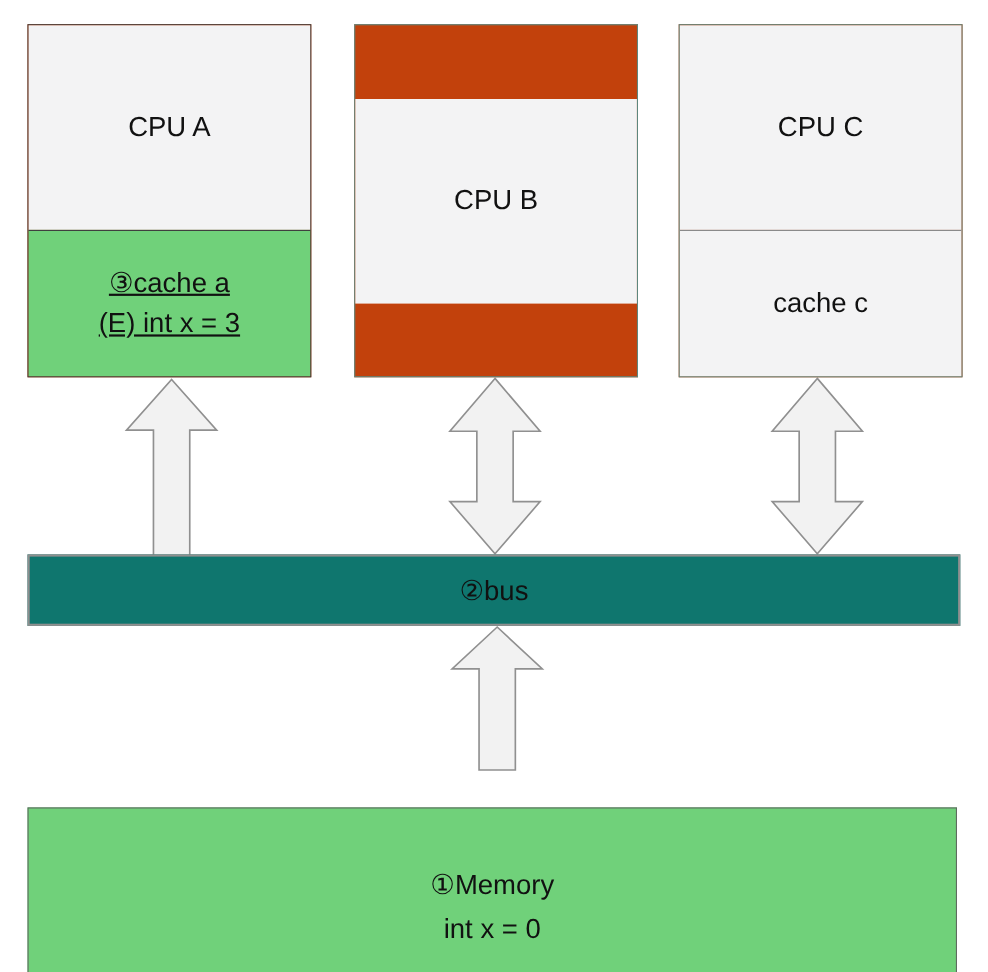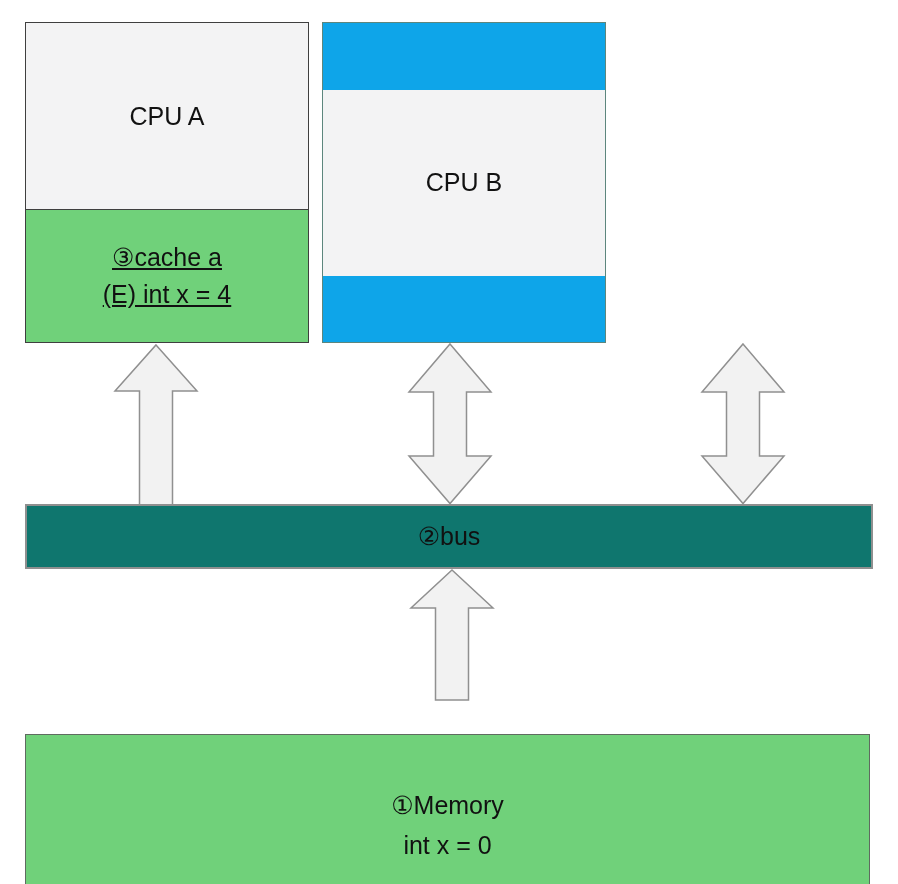--- a/index.html
+++ b/index.html
@@ -14,27 +14,27 @@
   }
   .arrow-layer {
     position: absolute;
     left: 0; top: 0;
     width: 898px; height: 884px;
     z-index: 1;
   }
   .cpu-box {
     position: absolute;
     top: 22px;
-    width: 284px;
+    width: 258px;
     height: 321px;
     display: flex;
     flex-direction: column;
     box-sizing: border-box;
     z-index: 2;
-    background: #0ea5e9;
+    background: #c2410c;
   }
   .cpu-box.border-dark { border: 1.5px solid #3f3f3f; }
   .cpu-box.border-teal { border: 1px solid #5d867d; justify-content: center; }
   .cpu-section {
     flex: 0 0 186px;
     display: flex;
     align-items: center;
     justify-content: center;
     font-size: 25px;
     background: #f3f3f4;
@@ -99,28 +99,34 @@
 
     <polygon points="743,344 784,392 759.5,392 759.5,456 784,456 743,503.5 702,456 726.5,456 726.5,392 702,392" fill="#f2f2f2" stroke="#909090" stroke-width="1.5"></polygon>
 
     <polygon points="452,570 493,608 468.5,608 468.5,700 435.5,700 435.5,608 411,608" fill="#f2f2f2" stroke="#909090" stroke-width="1.5"></polygon>
   </svg>
 
   <div class="cpu-box border-dark" style="left:25px;">
     <div class="cpu-section">CPU A</div>
     <div class="cache-section highlight">
       <span>③cache a</span>
-      <span>(E) int x = 4</span>
+      <span>(E) int x = 3</span>
     </div>
   </div>
 
   <div class="cpu-box border-teal" style="left:322px;">
     <div class="cpu-section">CPU B</div>
   </div>
 
+  <div class="cpu-box border-teal" style="left:617px;">
+    <div class="cpu-section">CPU C</div>
+    <div class="cache-section">
+      <span>cache c</span>
+    </div>
+  </div>
 
   <div class="bus">
     <span>②bus</span>
   </div>
 
   <div class="memory">
     <span>①Memory</span>
     <span>int x = 0</span>
   </div>
 

